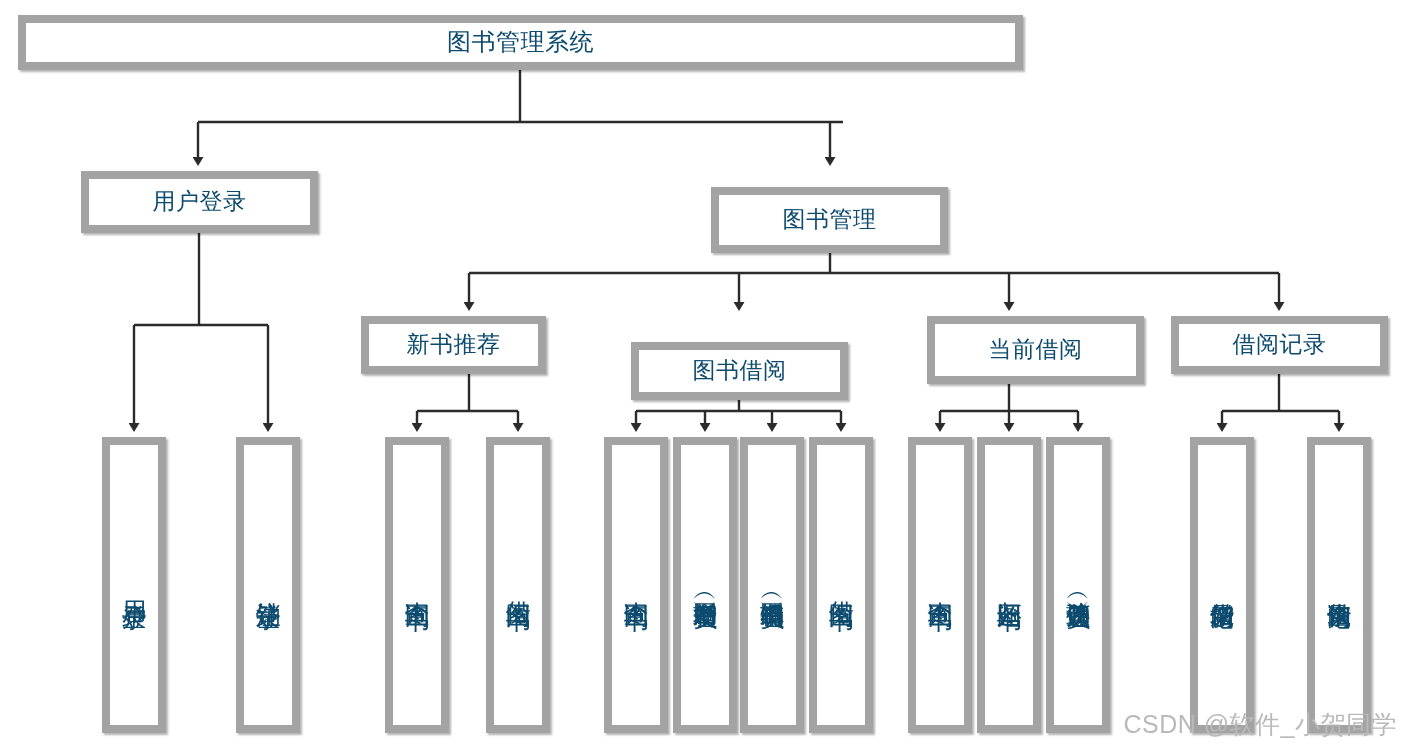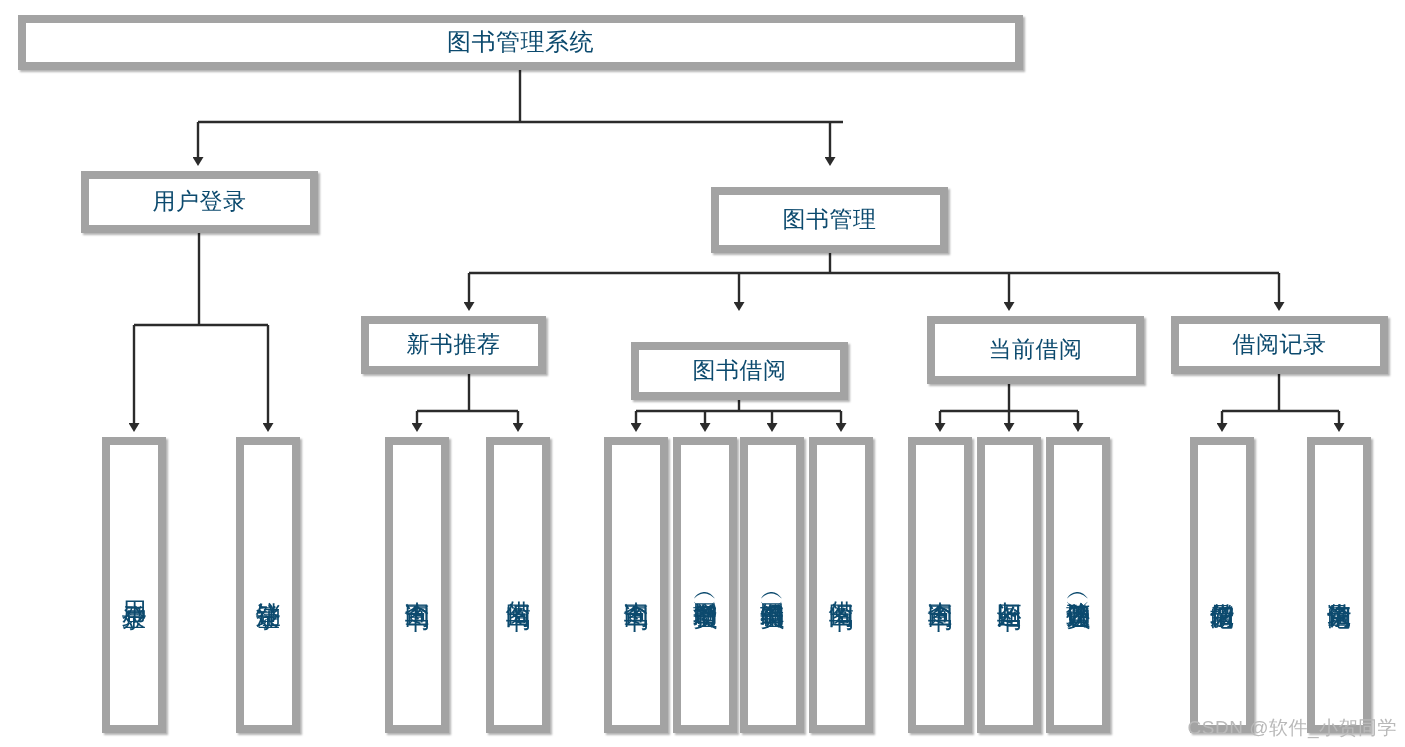--- a/index.html
+++ b/index.html
@@ -65,21 +65,21 @@
   }
   .node.v.long .lbl {
     font-size: 24px;
     letter-spacing: 0.5px;
     line-height: 1.1;
   }
   .watermark {
     position: absolute;
     right: 8px;
     bottom: 6px;
-    font-size: 19px;
+    font-size: 25px;
     color: #b9b9b9;
     letter-spacing: 0.5px;
     white-space: nowrap;
     z-index: 5;
   }
 </style>
 </head>
 <body>
 
 <div id="canvas">

